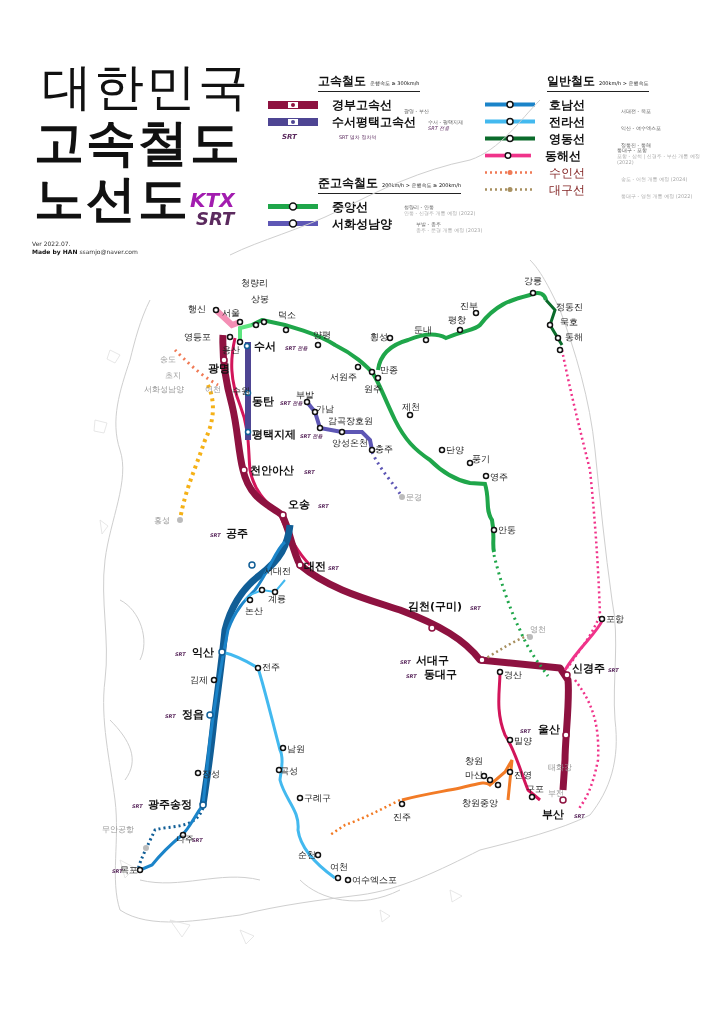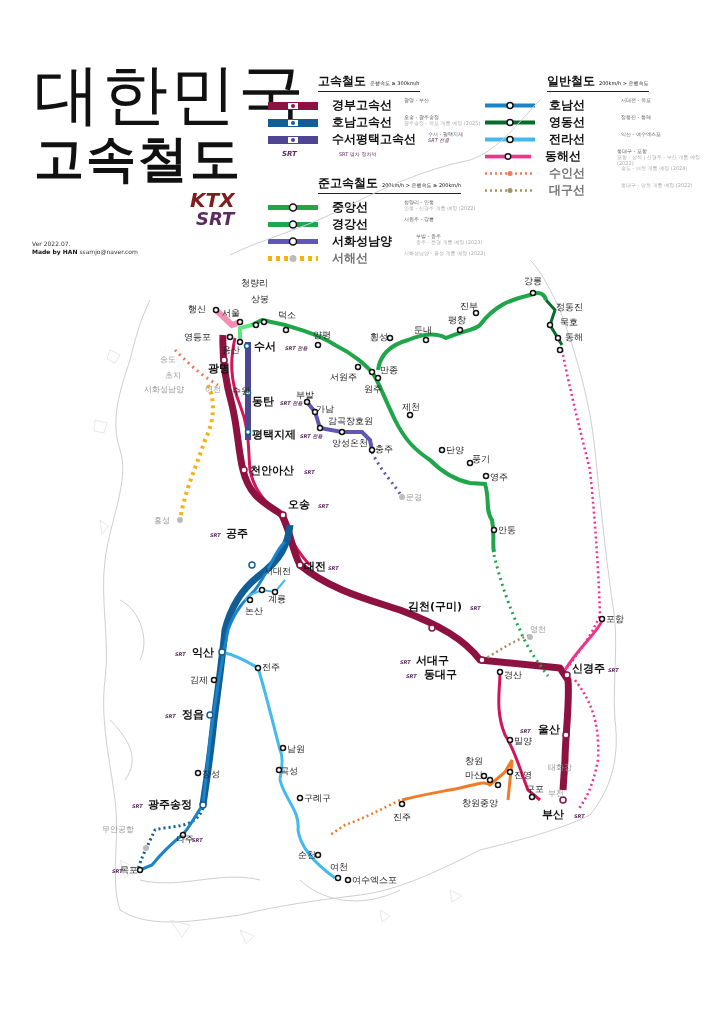--- a/index.html
+++ b/index.html
@@ -1,76 +1,68 @@
 <!DOCTYPE html>
 <html><head>
 <meta charset="utf-8">
 <style>
   html,body{margin:0;padding:0;background:#fff;}
   body{width:710px;height:1028px;position:relative;overflow:hidden;font-family:"DejaVu Sans","Liberation Sans",sans-serif;color:#111;}
   .title{position:absolute;left:34px;top:62px;line-height:1;}
-  .title .l1{font-size:66px;font-weight:400;letter-spacing:2px;}
+  .title .l1{font-size:50px;font-weight:400;letter-spacing:2px;margin-left:8px;}
   .title .l2,.title .l3{font-size:50px;font-weight:700;letter-spacing:2px;margin-top:6px;}
   .brand{position:absolute;left:190px;top:190px;font-style:italic;font-weight:700;line-height:1;}
-  .brand .ktx{color:#7f1d1d;font-size:20px;}
+  .brand .ktx{color:#a21caf;font-size:20px;}
   .brand .srt{color:#5b2a5e;font-size:18px;margin-left:6px;}
   .credits{position:absolute;left:32px;top:240px;font-size:6px;line-height:8px;color:#333;}
   .credits b{color:#111;}
   .legend-col{position:absolute;}
   .lg-head{font-size:12px;font-weight:700;border-bottom:1.5px solid #222;display:inline-block;padding-bottom:1px;margin-bottom:5px;}
   .lg-head small{font-size:5px;font-weight:400;margin-left:4px;}
-  .lg-row{display:flex;align-items:flex-start;height:17px;}
+  .lg-row{display:flex;align-items:flex-end;height:17px;}
   .lg-sw{width:50px;height:18px;margin-right:14px;position:relative;}
   .lg-name{font-size:12px;font-weight:700;min-width:72px;}
-  .lg-name.faded{color:#737373;font-weight:700;}
+  .lg-name.faded{color:#7f1d1d;font-weight:400;}
   .lg-desc{font-size:5px;color:#555;line-height:6px;}
   .lg-desc .sub{color:#aaa;display:block;}
   .srt-note{display:flex;align-items:center;height:12px;font-size:5px;color:#5b2a5e;}
   .srt-note i{font-weight:700;margin:0 42px 0 14px;font-size:7px;}
   svg.map{position:absolute;left:0;top:0;}
   .st{font-size:9px;font-family:"DejaVu Sans",sans-serif;fill:#222;}
   .stb{font-size:11px;font-weight:700;font-family:"DejaVu Sans",sans-serif;fill:#111;}
   .stg{font-size:8px;font-family:"DejaVu Sans",sans-serif;fill:#999;}
   .srtl{font-size:5px;font-style:italic;font-weight:700;fill:#5b2a5e;font-family:"DejaVu Sans",sans-serif;}
 </style>
 </head>
 <body>
 
 <div class="title">
   <div class="l1">대한민국</div>
   <div class="l2">고속철도</div>
+  <div class="l3">노선도</div>
 </div>
 <div class="brand">
   <div class="ktx">KTX</div>
   <div class="srt">SRT</div>
 </div>
 <div class="credits">
   <div>Ver 2022.07.</div>
   <div><b>Made by HAN</b> <span>ssamjo@naver.com</span></div>
 </div>
 
 <div class="legend-col" style="left:268px;top:70px;">
   <div style="margin-left:50px;"><span class="lg-head"><span>고속철도</span><small>운행속도 ≥ 300km/h</small></span></div>
   <div class="lg-row">
     <svg class="lg-sw" viewBox="0 0 50 18">
         <rect x="0" y="5" width="50" height="8" fill="#8e1240"></rect>
         <rect x="20" y="6" width="10" height="6" fill="#fff"></rect>
         <circle cx="25" cy="9" r="2" fill="#8e1240"></circle>
       </svg>
     <span class="lg-name">경부고속선</span>
     <span class="lg-desc"><span>광명 - 부산</span></span>
-  </div>
-  <div class="lg-row">
-    <svg class="lg-sw" viewBox="0 0 50 18">
-        <rect x="0" y="5" width="50" height="8" fill="#115e96"></rect>
-        <rect x="20" y="6" width="10" height="6" fill="#fff"></rect>
-        <circle cx="25" cy="9" r="2" fill="#115e96"></circle>
-      </svg>
-    <span class="lg-name">호남고속선</span>
-    <span class="lg-desc"><span>오송 - 광주송정</span><span class="sub">광주송정 - 목포 개통 예정 (2025)</span></span>
   </div>
   <div class="lg-row">
     <svg class="lg-sw" viewBox="0 0 50 18">
         <rect x="0" y="5" width="50" height="8" fill="#4e4593"></rect>
         <rect x="20" y="6" width="10" height="6" fill="#fff"></rect>
         <circle cx="25" cy="9" r="2" fill="#4e4593"></circle>
       </svg>
     <span class="lg-name" style="min-width:96px;">수서평택고속선</span>
     <span class="lg-desc"><span>수서 - 평택지제</span><span class="sub" style="color:#5b2a5e;font-style:italic">SRT 전용</span></span>
   </div>
@@ -85,70 +77,54 @@
   <div class="lg-row">
     <svg class="lg-sw" viewBox="0 0 50 18">
         <rect x="0" y="6" width="50" height="5" fill="#1fa64a"></rect>
         <circle cx="25" cy="8.5" r="3.5" fill="#fff" stroke="#111" stroke-width="1.5"></circle>
       </svg>
     <span class="lg-name">중앙선</span>
     <span class="lg-desc"><span>청량리 - 안동</span><span class="sub">안동 - 신경주 개통 예정 (2022)</span></span>
   </div>
   <div class="lg-row">
     <svg class="lg-sw" viewBox="0 0 50 18">
-        <rect x="0" y="6" width="50" height="5" fill="#1fa64a"></rect>
-        <circle cx="25" cy="8.5" r="3.5" fill="#fff" stroke="#111" stroke-width="1.5"></circle>
-      </svg>
-    <span class="lg-name">경강선</span>
-    <span class="lg-desc"><span>서원주 - 강릉</span></span>
-  </div>
-  <div class="lg-row">
-    <svg class="lg-sw" viewBox="0 0 50 18">
         <rect x="0" y="6" width="50" height="5" fill="#5e57b5"></rect>
         <circle cx="25" cy="8.5" r="3.5" fill="#fff" stroke="#111" stroke-width="1.5"></circle>
       </svg>
     <span class="lg-name" style="min-width:84px;">서화성남양</span>
     <span class="lg-desc"><span>부발 - 충주</span><span class="sub">충주 - 문경 개통 예정 (2023)</span></span>
   </div>
-  <div class="lg-row">
-    <svg class="lg-sw" viewBox="0 0 50 18">
-        <line x1="0" y1="8.5" x2="50" y2="8.5" stroke="#f5b117" stroke-width="5" stroke-dasharray="4 4"></line>
-        <circle cx="25" cy="8.5" r="3.5" fill="#bbb"></circle>
-      </svg>
-    <span class="lg-name faded">서해선</span>
-    <span class="lg-desc" style="color:#aaa"><span>서화성남양 - 홍성 개통 예정 (2022)</span></span>
-  </div>
 </div>
 
 <div class="legend-col" style="left:485px;top:70px;">
   <div style="margin-left:62px;"><span class="lg-head"><span>일반철도</span><small>200km/h &gt; 운행속도</small></span></div>
   <div id="conv-rows">
       <div class="lg-row">
         <svg class="lg-sw" viewBox="0 0 50 18">
           <rect x="0" y="6.5" width="50" height="4" fill="#1b84c9"></rect>
           <circle cx="25" cy="8.5" r="3" fill="#fff" stroke="#111" stroke-width="1.5"></circle>
         </svg>
         <span class="lg-name">호남선</span>
         <span class="lg-desc"><span>서대전 - 목포</span><span class="sub"></span></span>
       </div>
       <div class="lg-row">
         <svg class="lg-sw" viewBox="0 0 50 18">
+          <rect x="0" y="6.5" width="50" height="4" fill="#43b9ef"></rect>
+          <circle cx="25" cy="8.5" r="3" fill="#fff" stroke="#111" stroke-width="1.5"></circle>
+        </svg>
+        <span class="lg-name">전라선</span>
+        <span class="lg-desc"><span>익산 - 여수엑스포</span><span class="sub"></span></span>
+      </div>
+      <div class="lg-row">
+        <svg class="lg-sw" viewBox="0 0 50 18">
           <rect x="0" y="6.5" width="50" height="4" fill="#0b6b2b"></rect>
           <circle cx="25" cy="8.5" r="3" fill="#fff" stroke="#111" stroke-width="1.5"></circle>
         </svg>
         <span class="lg-name">영동선</span>
         <span class="lg-desc"><span>정동진 - 동해</span><span class="sub"></span></span>
-      </div>
-      <div class="lg-row">
-        <svg class="lg-sw" viewBox="0 0 50 18">
-          <rect x="0" y="6.5" width="50" height="4" fill="#43b9ef"></rect>
-          <circle cx="25" cy="8.5" r="3" fill="#fff" stroke="#111" stroke-width="1.5"></circle>
-        </svg>
-        <span class="lg-name">전라선</span>
-        <span class="lg-desc"><span>익산 - 여수엑스포</span><span class="sub"></span></span>
       </div>
       <div class="lg-row">
         <svg class="lg-sw" viewBox="0 0 50 18">
           <rect x="0" y="6.5" width="50" height="4" fill="#f0338a"></rect>
           <circle cx="25" cy="8.5" r="3" fill="#fff" stroke="#111" stroke-width="1.5"></circle>
         </svg>
         <span class="lg-name">동해선</span>
         <span class="lg-desc"><span>동대구 - 포항</span><span class="sub">포항 - 삼척 | 신경주 - 부산 개통 예정 (2022)</span></span>
       </div>
       <div class="lg-row">

